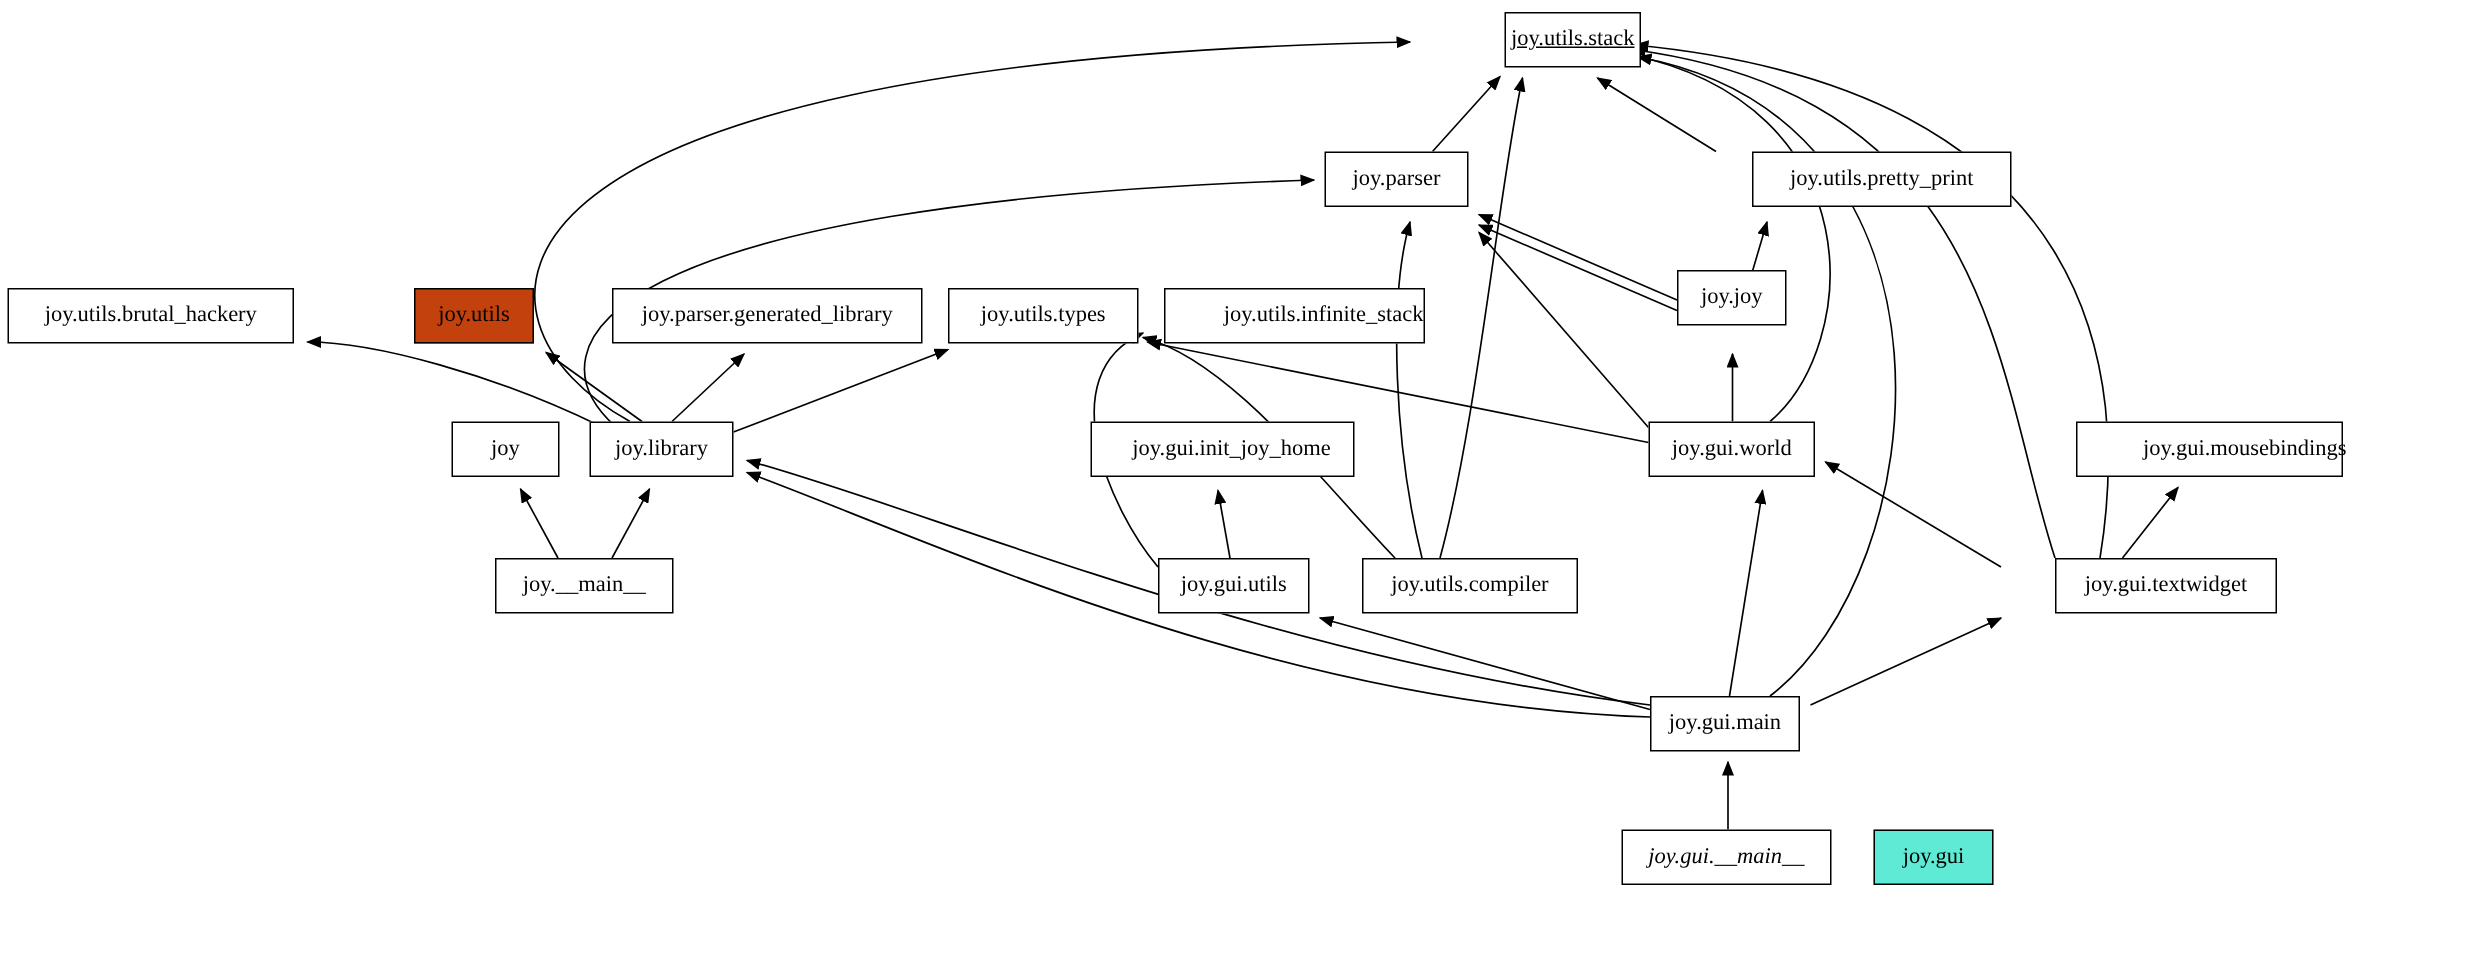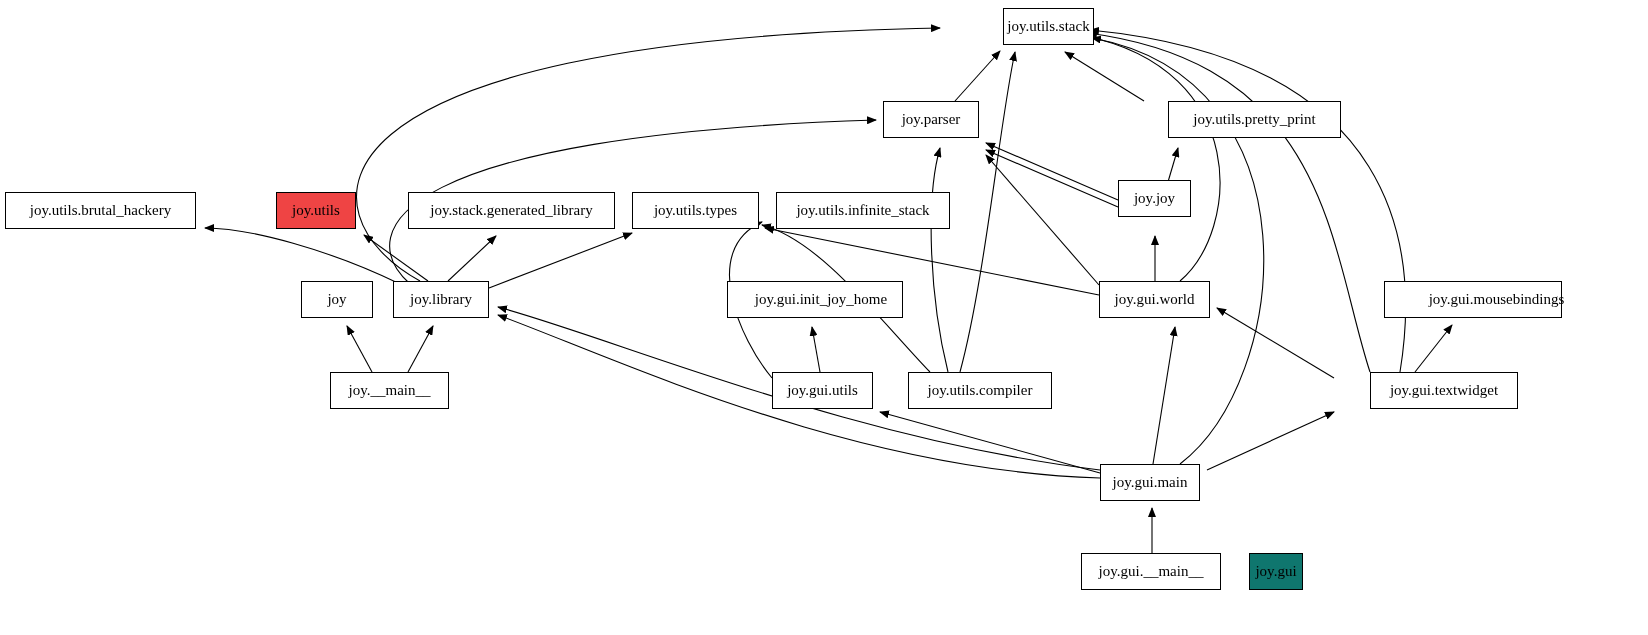--- a/index.html
+++ b/index.html
@@ -80,42 +80,42 @@
         <path d="M 1100 478 C 850 470 620 360 498 315" fill="none" stroke="#000000" stroke-width="1.1" marker-end="url(#arrowhead)"></path>
         <path d="M 1152 553 L 1152 508" fill="none" stroke="#000000" stroke-width="1.1" marker-end="url(#arrowhead)"></path>
         <path d="M 1415 372 L 1452 325" fill="none" stroke="#000000" stroke-width="1.1" marker-end="url(#arrowhead)"></path>
         <path d="M 1334 378 L 1217 308" fill="none" stroke="#000000" stroke-width="1.1" marker-end="url(#arrowhead)"></path>
         <path d="M 1400 372 C 1420 250 1400 60 1090 30" fill="none" stroke="#000000" stroke-width="1.1" marker-end="url(#arrowhead)"></path>
         <path d="M 1370 372 C 1330 250 1330 65 1088 33" fill="none" stroke="#000000" stroke-width="1.1" marker-end="url(#arrowhead)"></path>
         <path d="M 1180 464 C 1290 380 1320 80 1092 38" fill="none" stroke="#000000" stroke-width="1.1" marker-end="url(#arrowhead)"></path>
       </g>
   </svg>
   <div id="nodes-group">
-      <div class="node" style="left: 1003px; top: 8px; width: 91px; height: 37px; background: rgb(255, 255, 255); border-color: rgb(0, 0, 0);">
+      <div class="node" style="left: 1003px; top: 8px; width: 91px; height: 37px; background: rgb(255, 255, 255); border-color: rgb(0, 0, 0); text-decoration: underline;">
         <span class="node-label">joy.utils.stack</span>
       </div>
       <div class="node" style="left: 883px; top: 101px; width: 96px; height: 37px; background: rgb(255, 255, 255); border-color: rgb(0, 0, 0);">
         <span class="node-label">joy.parser</span>
       </div>
       <div class="node" style="left: 1168px; top: 101px; width: 173px; height: 37px; background: rgb(255, 255, 255); border-color: rgb(0, 0, 0);">
         <span class="node-label">joy.utils.pretty_print</span>
       </div>
       <div class="node" style="left: 5px; top: 192px; width: 191px; height: 37px; background: rgb(255, 255, 255); border-color: rgb(0, 0, 0);">
         <span class="node-label">joy.utils.brutal_hackery</span>
       </div>
-      <div class="node" style="left: 276px; top: 192px; width: 80px; height: 37px; background: #ef4444; border-color: rgb(0, 0, 0);">
+      <div class="node" style="left: 276px; top: 192px; width: 80px; height: 37px; background: #c2410c; border-color: rgb(0, 0, 0);">
         <span class="node-label">joy.utils</span>
       </div>
       <div class="node" style="left: 408px; top: 192px; width: 207px; height: 37px; background: rgb(255, 255, 255); border-color: rgb(0, 0, 0);">
-        <span class="node-label">joy.stack.generated_library</span>
+        <span class="node-label">joy.parser.generated_library</span>
       </div>
       <div class="node" style="left: 632px; top: 192px; width: 127px; height: 37px; background: rgb(255, 255, 255); border-color: rgb(0, 0, 0);">
         <span class="node-label">joy.utils.types</span>
       </div>
-      <div class="node" style="left: 776px; top: 192px; width: 174px; height: 37px; background: rgb(255, 255, 255); border-color: rgb(0, 0, 0);">
+      <div class="node" style="left: 776px; top: 192px; width: 174px; height: 37px; background: rgb(255, 255, 255); border-color: rgb(0, 0, 0); justify-content: flex-end;">
         <span class="node-label">joy.utils.infinite_stack</span>
       </div>
       <div class="node" style="left: 1118px; top: 180px; width: 73px; height: 37px; background: rgb(255, 255, 255); border-color: rgb(0, 0, 0);">
         <span class="node-label">joy.joy</span>
       </div>
       <div class="node" style="left: 1384px; top: 281px; width: 178px; height: 37px; background: rgb(255, 255, 255); border-color: rgb(0, 0, 0); padding-left: 47px;">
         <span class="node-label">joy.gui.mousebindings</span>
       </div>
       <div class="node" style="left: 301px; top: 281px; width: 72px; height: 37px; background: rgb(255, 255, 255); border-color: rgb(0, 0, 0);">
         <span class="node-label">joy</span>
@@ -137,20 +137,20 @@
       </div>
       <div class="node" style="left: 908px; top: 372px; width: 144px; height: 37px; background: rgb(255, 255, 255); border-color: rgb(0, 0, 0);">
         <span class="node-label">joy.utils.compiler</span>
       </div>
       <div class="node" style="left: 1334px; top: 372px; width: 148px; height: 37px; background: rgb(255, 255, 255); border-color: rgb(0, 0, 0); margin-left: 36px;">
         <span class="node-label">joy.gui.textwidget</span>
       </div>
       <div class="node" style="left: 1100px; top: 464px; width: 100px; height: 37px; background: rgb(255, 255, 255); border-color: rgb(0, 0, 0);">
         <span class="node-label">joy.gui.main</span>
       </div>
-      <div class="node" style="left: 1081px; top: 553px; width: 140px; height: 37px; background: rgb(255, 255, 255); border-color: rgb(0, 0, 0);">
+      <div class="node" style="left: 1081px; top: 553px; width: 140px; height: 37px; background: rgb(255, 255, 255); border-color: rgb(0, 0, 0); font-style: italic;">
         <span class="node-label">joy.gui.__main__</span>
       </div>
-      <div class="node" style="left: 1249px; top: 553px; width: 54px; height: 37px; background: #0f766e; border-color: rgb(0, 0, 0);">
+      <div class="node" style="left: 1249px; top: 553px; width: 80px; height: 37px; background: #5eead4; border-color: rgb(0, 0, 0);">
         <span class="node-label">joy.gui</span>
       </div>
     </div>
 </div>
 
 </body></html>

